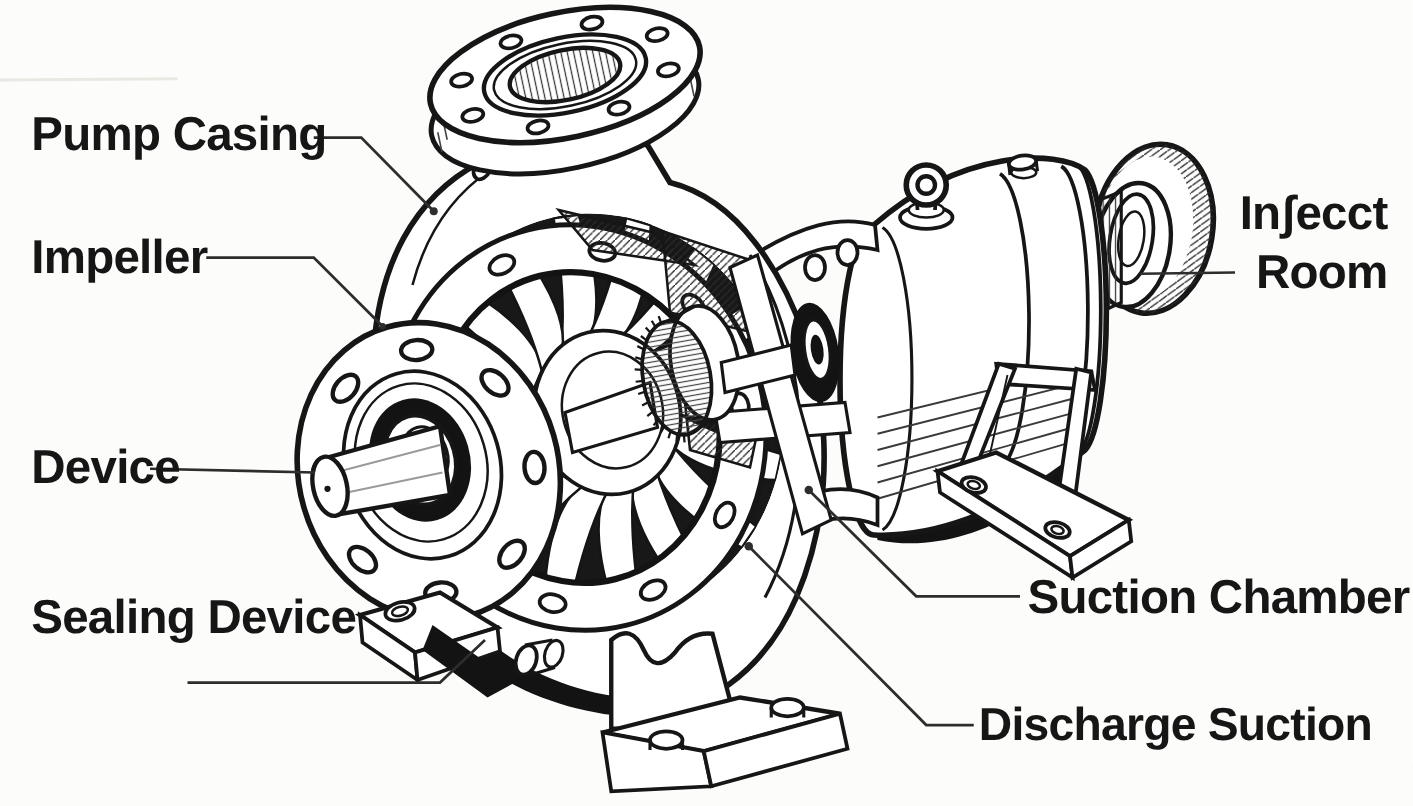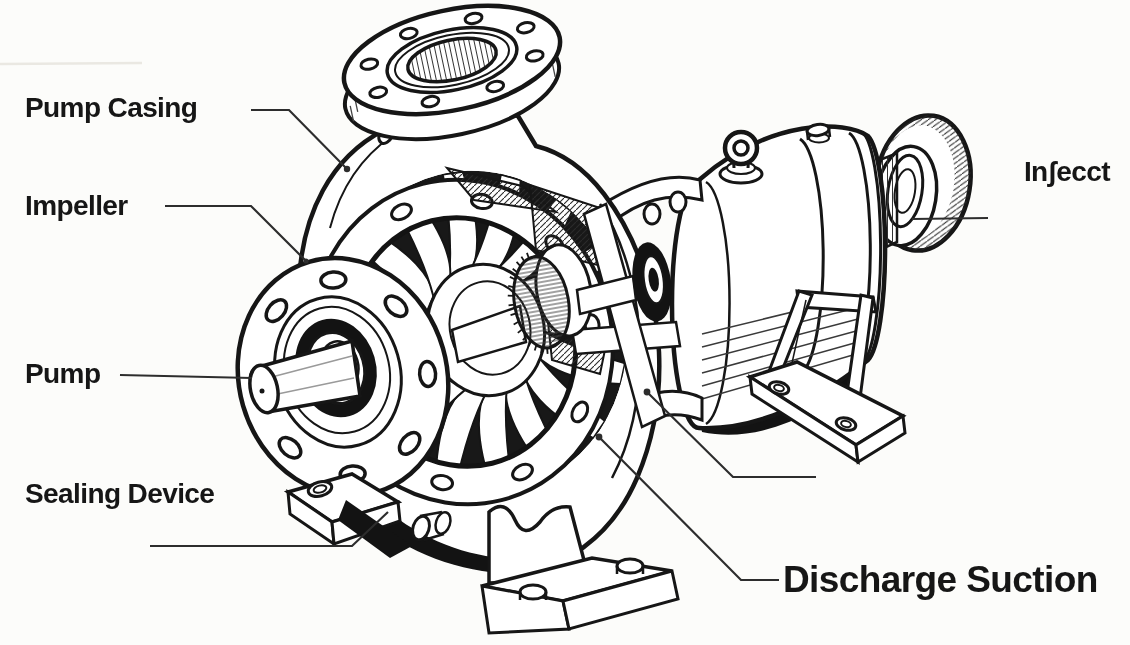--- a/index.html
+++ b/index.html
@@ -1,19 +1,19 @@
 <!DOCTYPE html>
 <html><head>
 <meta charset="utf-8">
 <style>
   html,body{margin:0;padding:0;background:#ffffff;}
   .stage{position:relative;width:1130px;height:645px;background:#fcfcfa;overflow:hidden;
          font-family:"Liberation Sans","DejaVu Sans",sans-serif;}
   .stage svg{position:absolute;left:0;top:0;}
-  .lbl{position:absolute;font-weight:700;font-size:28px;line-height:44px;color:#161616;
+  .lbl{position:absolute;font-weight:700;font-size:38px;line-height:44px;color:#161616;
        letter-spacing:-0.6px;white-space:nowrap;z-index:5;}
   .lbl.right{text-align:right;}
 </style>
 </head>
 <body>
 
 <div class="stage">
 
 <svg width="1130" height="645" viewBox="0 0 1130 645">
   <defs>
@@ -296,20 +296,22 @@
     <polyline points="816,477 733,477 647,392"></polyline>
     <circle cx="647" cy="392" r="3.4" fill="#2d2d2d" stroke="none"></circle>
     <polyline points="779,580 741,580 599,437"></polyline>
     <circle cx="599" cy="437" r="3.4" fill="#2d2d2d" stroke="none"></circle>
     <polyline points="988,218 912,219"></polyline>
   </g>
 </svg>
 
 <div class="lbl" style="left:25px;top:86px">Pump Casing</div>
 <div class="lbl" style="left:25px;top:184px">Impeller</div>
-<div class="lbl" style="left:25px;top:352px">Pump</div>
+<div class="lbl" style="left:25px;top:352px">Device</div>
 <div class="lbl" style="left:25px;top:472px">Sealing Device</div>
+<div class="lbl" style="left:822px;top:456px">Suction Chamber</div>
 <div class="lbl" style="left:783px;top:558px;font-size:37px">Discharge Suction</div>
 <div class="lbl right" style="right:20px;top:148px;line-height:47px">
   <div>Inʃecct</div>
+  <div>Room</div>
 </div>
 
 </div>
 
 </body></html>

